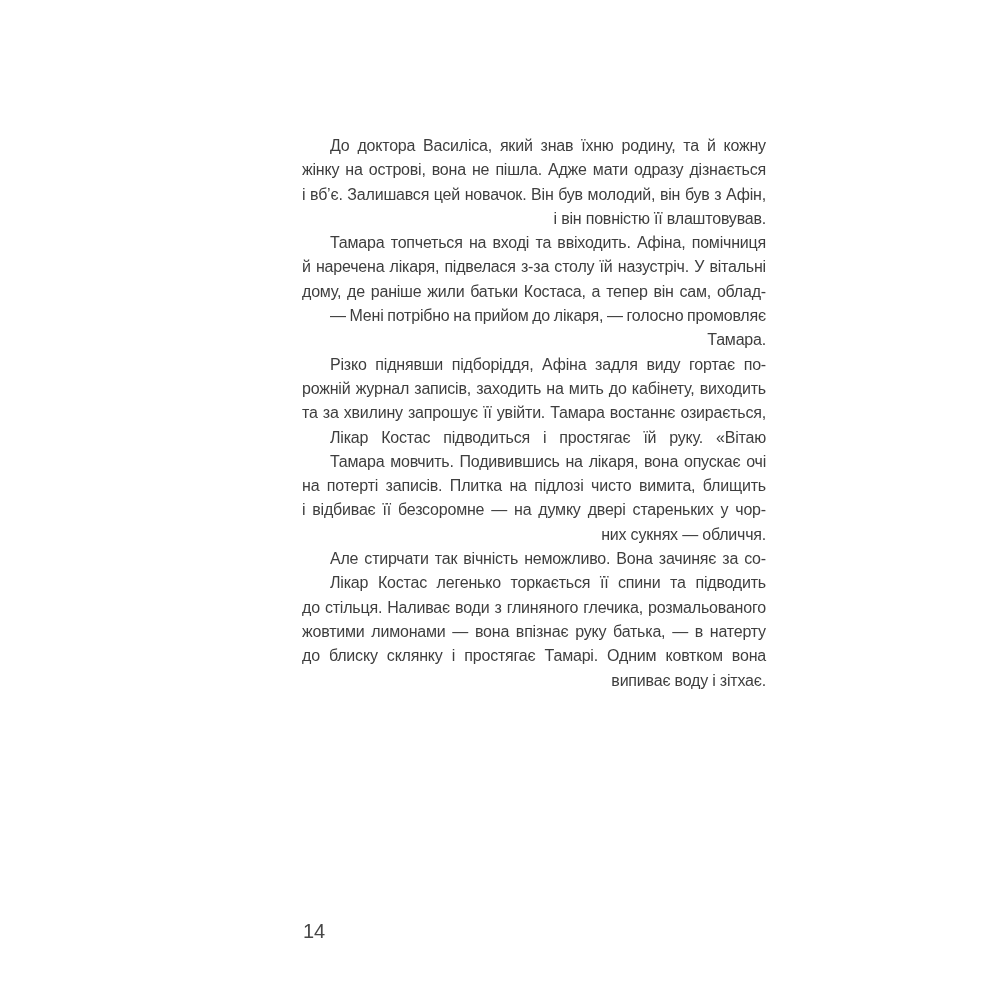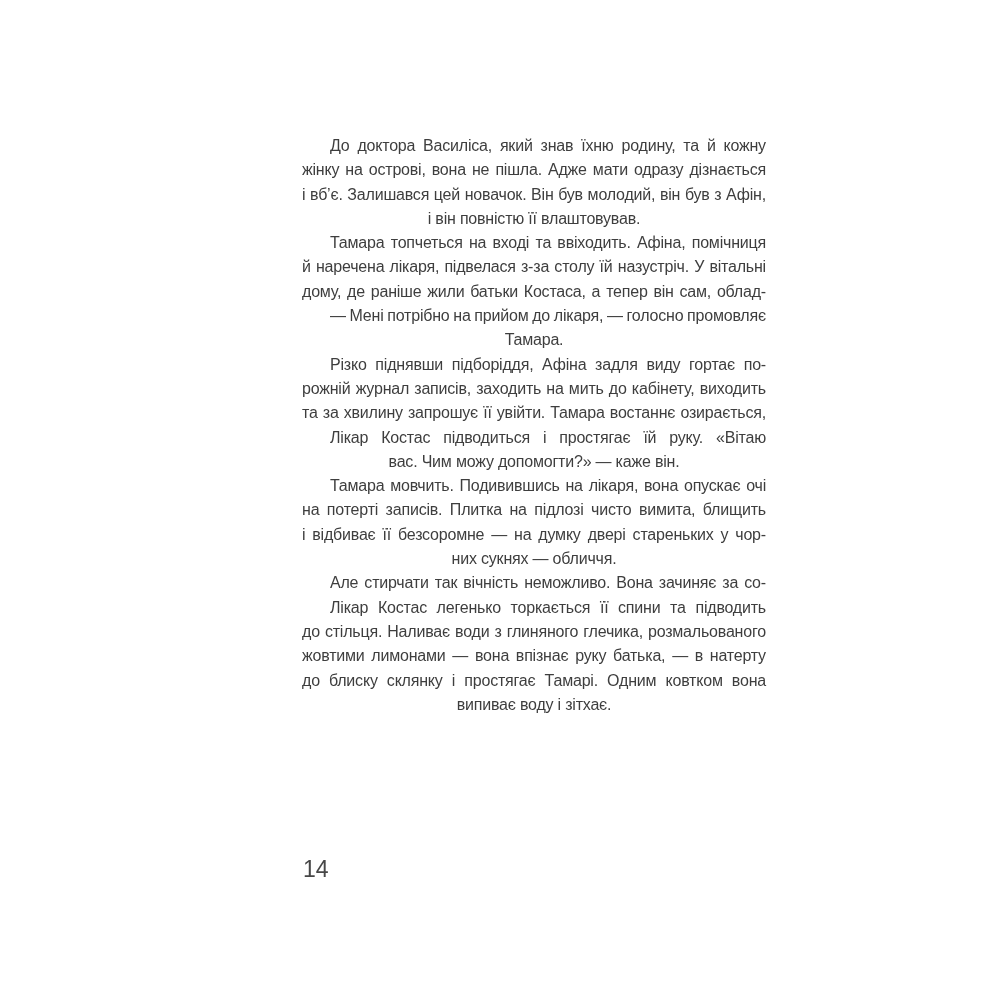--- a/index.html
+++ b/index.html
@@ -31,28 +31,28 @@
     display: flex;
     justify-content: space-between;
     line-height: 24.3px;
     height: 24.3px;
     overflow: visible;
     white-space: nowrap;
   }
   .line.first { padding-left: 28px; }
   .line.last {
     display: block;
-    text-align: center;
+    text-align: right;
     white-space: nowrap;
   }
   .page-number {
     position: absolute;
     left: 303px;
-    top: 857px;
-    font-size: 23px;
+    top: 919px;
+    font-size: 20px;
     line-height: 24px;
     letter-spacing: 0;
     color: #474747;
   }
 </style>
 </head>
 <body>
 
 <div class="book-page">
   <div class="text-block">
@@ -187,21 +187,20 @@
         <div class="line first">
           <span>Лікар</span>
           <span>Костас</span>
           <span>підводиться</span>
           <span>і</span>
           <span>простягає</span>
           <span>їй</span>
           <span>руку.</span>
           <span>«Вітаю</span>
         </div>
-        <div class="line last">вас. Чим можу допомогти?» — каже він.</div>
       </div>
       <div class="paragraph">
         <div class="line first">
           <span>Тамара</span>
           <span>мовчить.</span>
           <span>Подивившись</span>
           <span>на</span>
           <span>лікаря,</span>
           <span>вона</span>
           <span>опускає</span>

